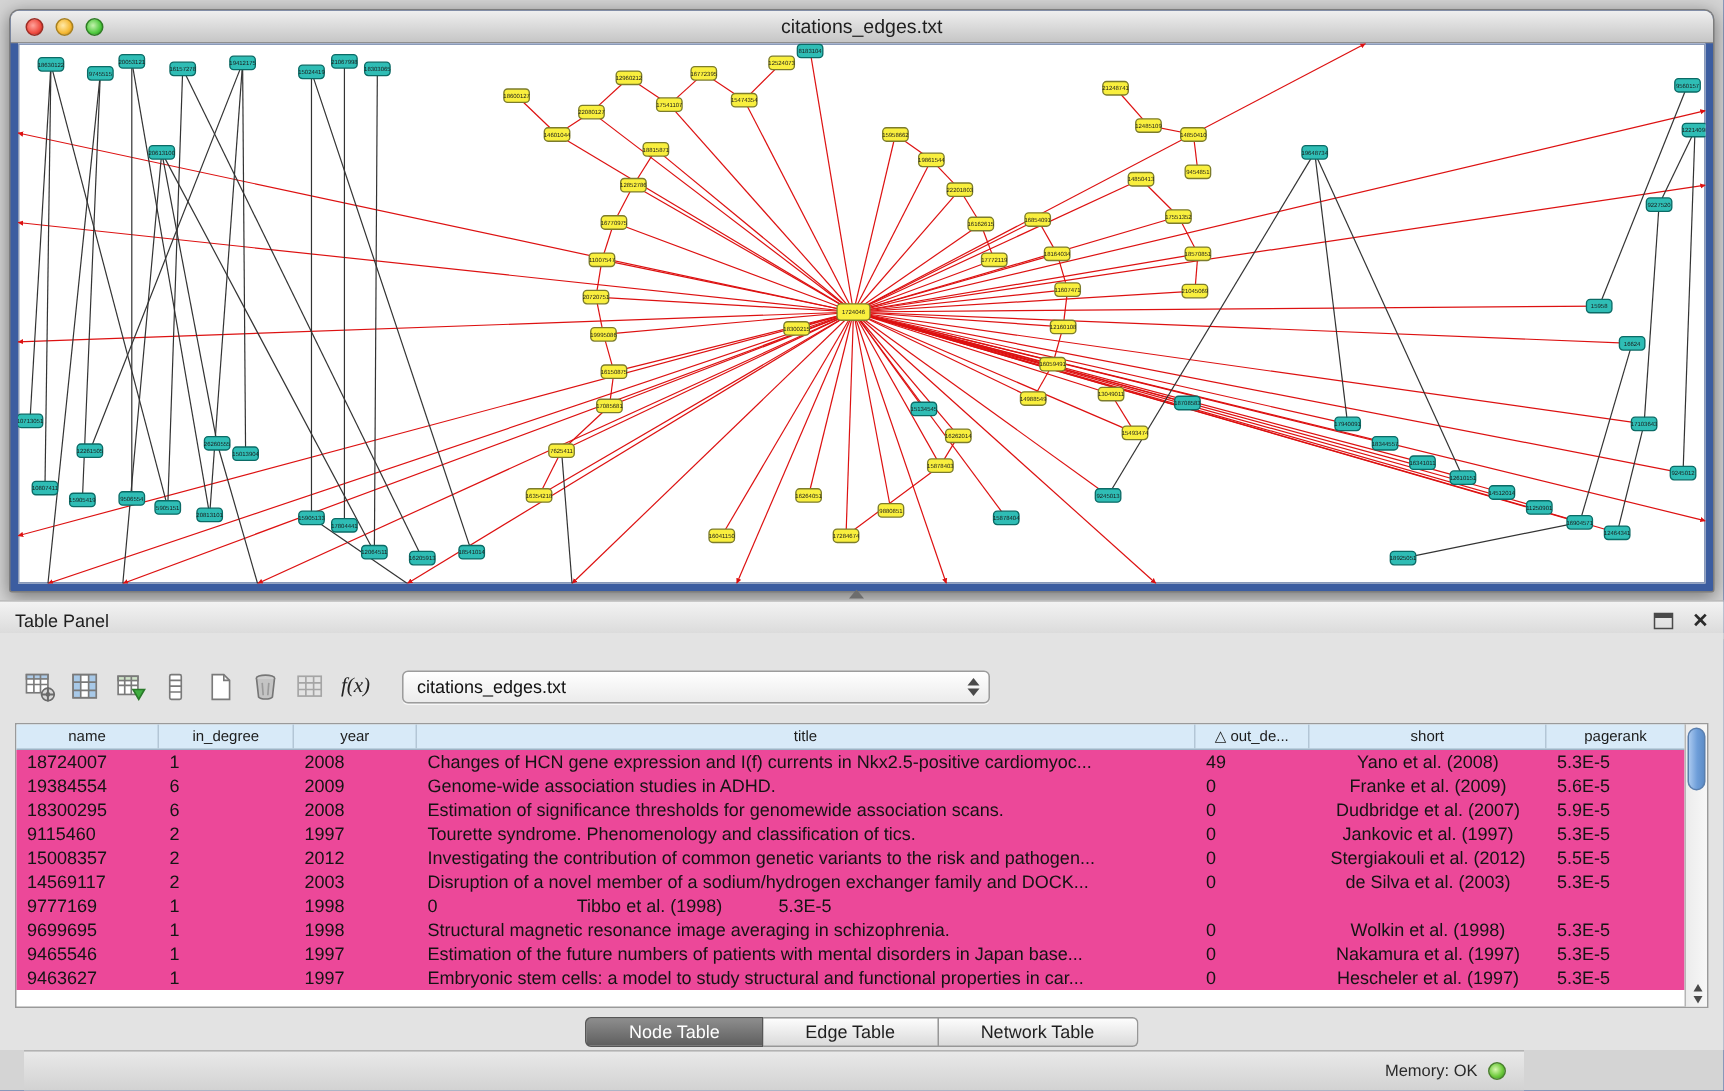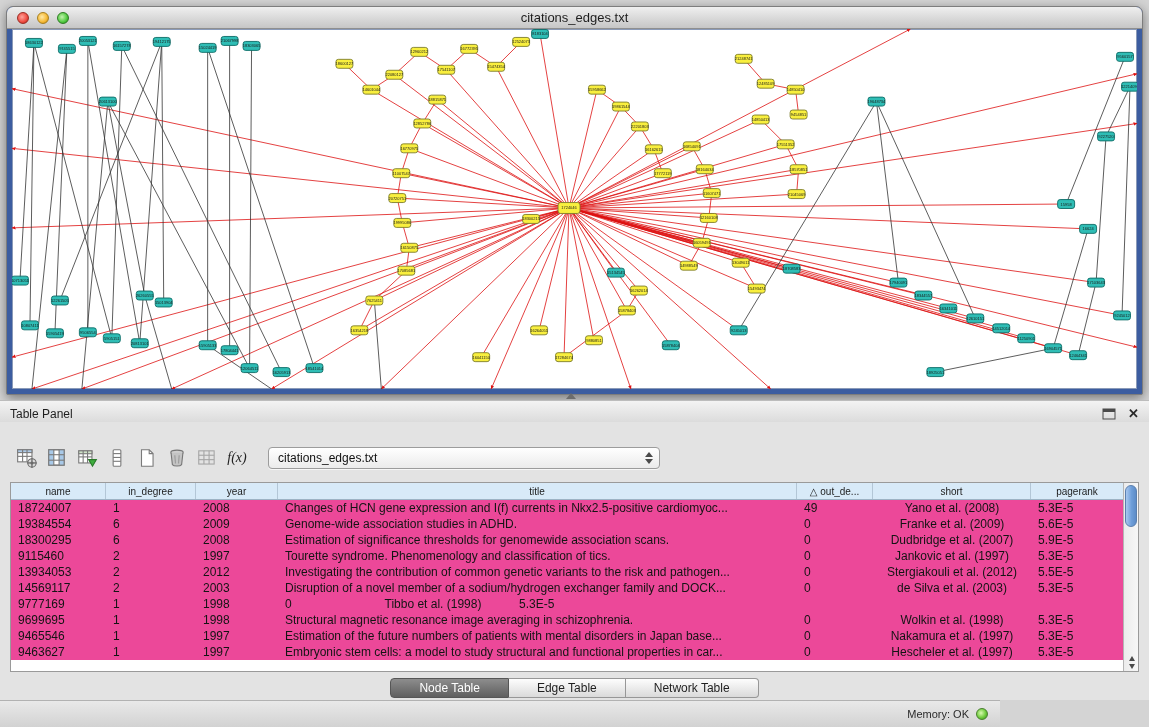--- a/index.html
+++ b/index.html
@@ -141,21 +141,21 @@
   .tab + .tab { border-left: none; }
   .tab:first-child { border-radius: 4px 0 0 4px; }
   .tab:last-child { border-radius: 0 4px 4px 0; }
   .tab.active {
     background: linear-gradient(#8d8d8d, #5f5f5f);
     color: #ffffff; border-color: #565656;
   }
 
   
   .statusbar {
-    position: absolute; left: 0; top: 700px; width: 1000px; height: 27px;
+    position: absolute; left: 16px; top: 700px; width: 1000px; height: 27px;
     background: linear-gradient(#e9e9e9, #d2d2d2);
     border-top: 1px solid #b2b2b2;
     display: flex; align-items: center; justify-content: flex-end;
     padding: 0 12px; gap: 7px; font-size: 11px; color: #2b2b2b;
   }
   .led {
     width: 12px; height: 12px; border-radius: 50%;
     background: radial-gradient(circle at 4px 4px,#d8f9b0,#6fcb3d 55%,#2e8d1e);
     border: 1px solid #49802d;
   }
@@ -828,21 +828,21 @@
         <div class="trow">
           <div class="tcell c0">9115460</div>
           <div class="tcell c1">2</div>
           <div class="tcell c2">1997</div>
           <div class="tcell c3">Tourette syndrome. Phenomenology and classification of tics.</div>
           <div class="tcell c4">0</div>
           <div class="tcell c5">Jankovic et al. (1997)</div>
           <div class="tcell c6">5.3E-5</div>
         </div>
         <div class="trow">
-          <div class="tcell c0">13934053</div>
+          <div class="tcell c0">15008357</div>
           <div class="tcell c1">2</div>
           <div class="tcell c2">2012</div>
           <div class="tcell c3">Investigating the contribution of common genetic variants to the risk and pathogen...</div>
           <div class="tcell c4">0</div>
           <div class="tcell c5">Stergiakouli et al. (2012)</div>
           <div class="tcell c6">5.5E-5</div>
         </div>
         <div class="trow">
           <div class="tcell c0">14569117</div>
           <div class="tcell c1">2</div>

